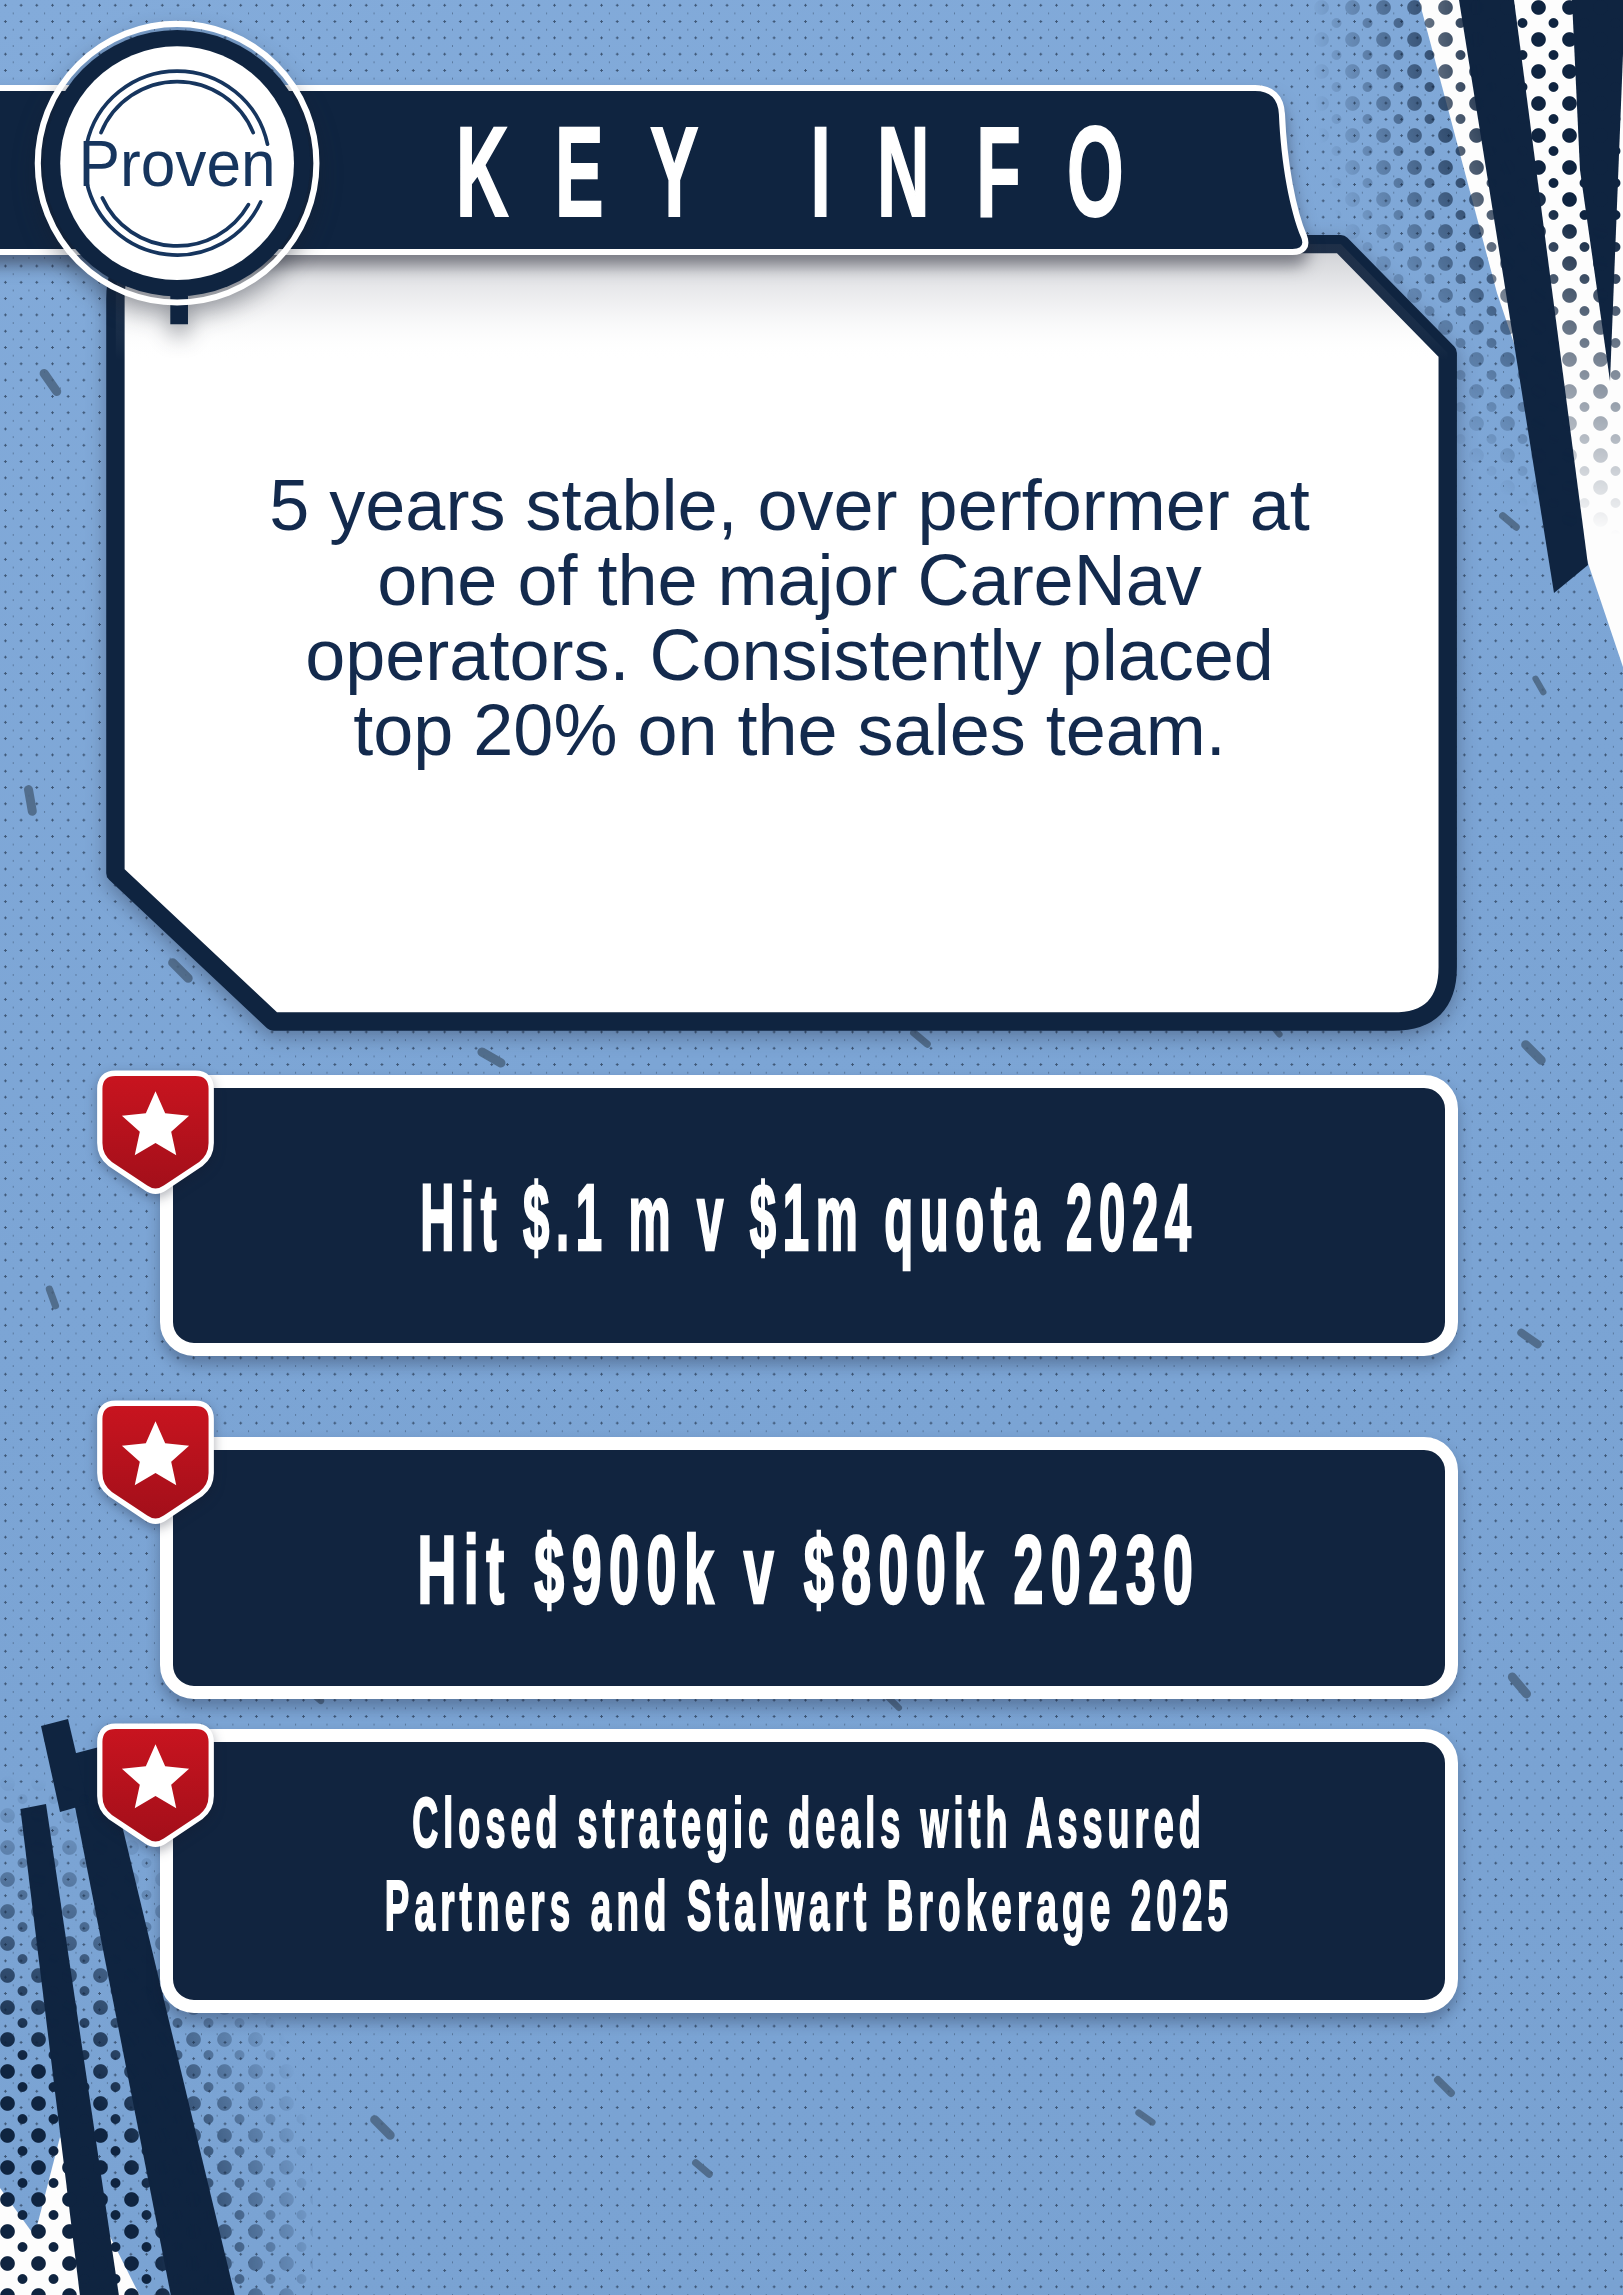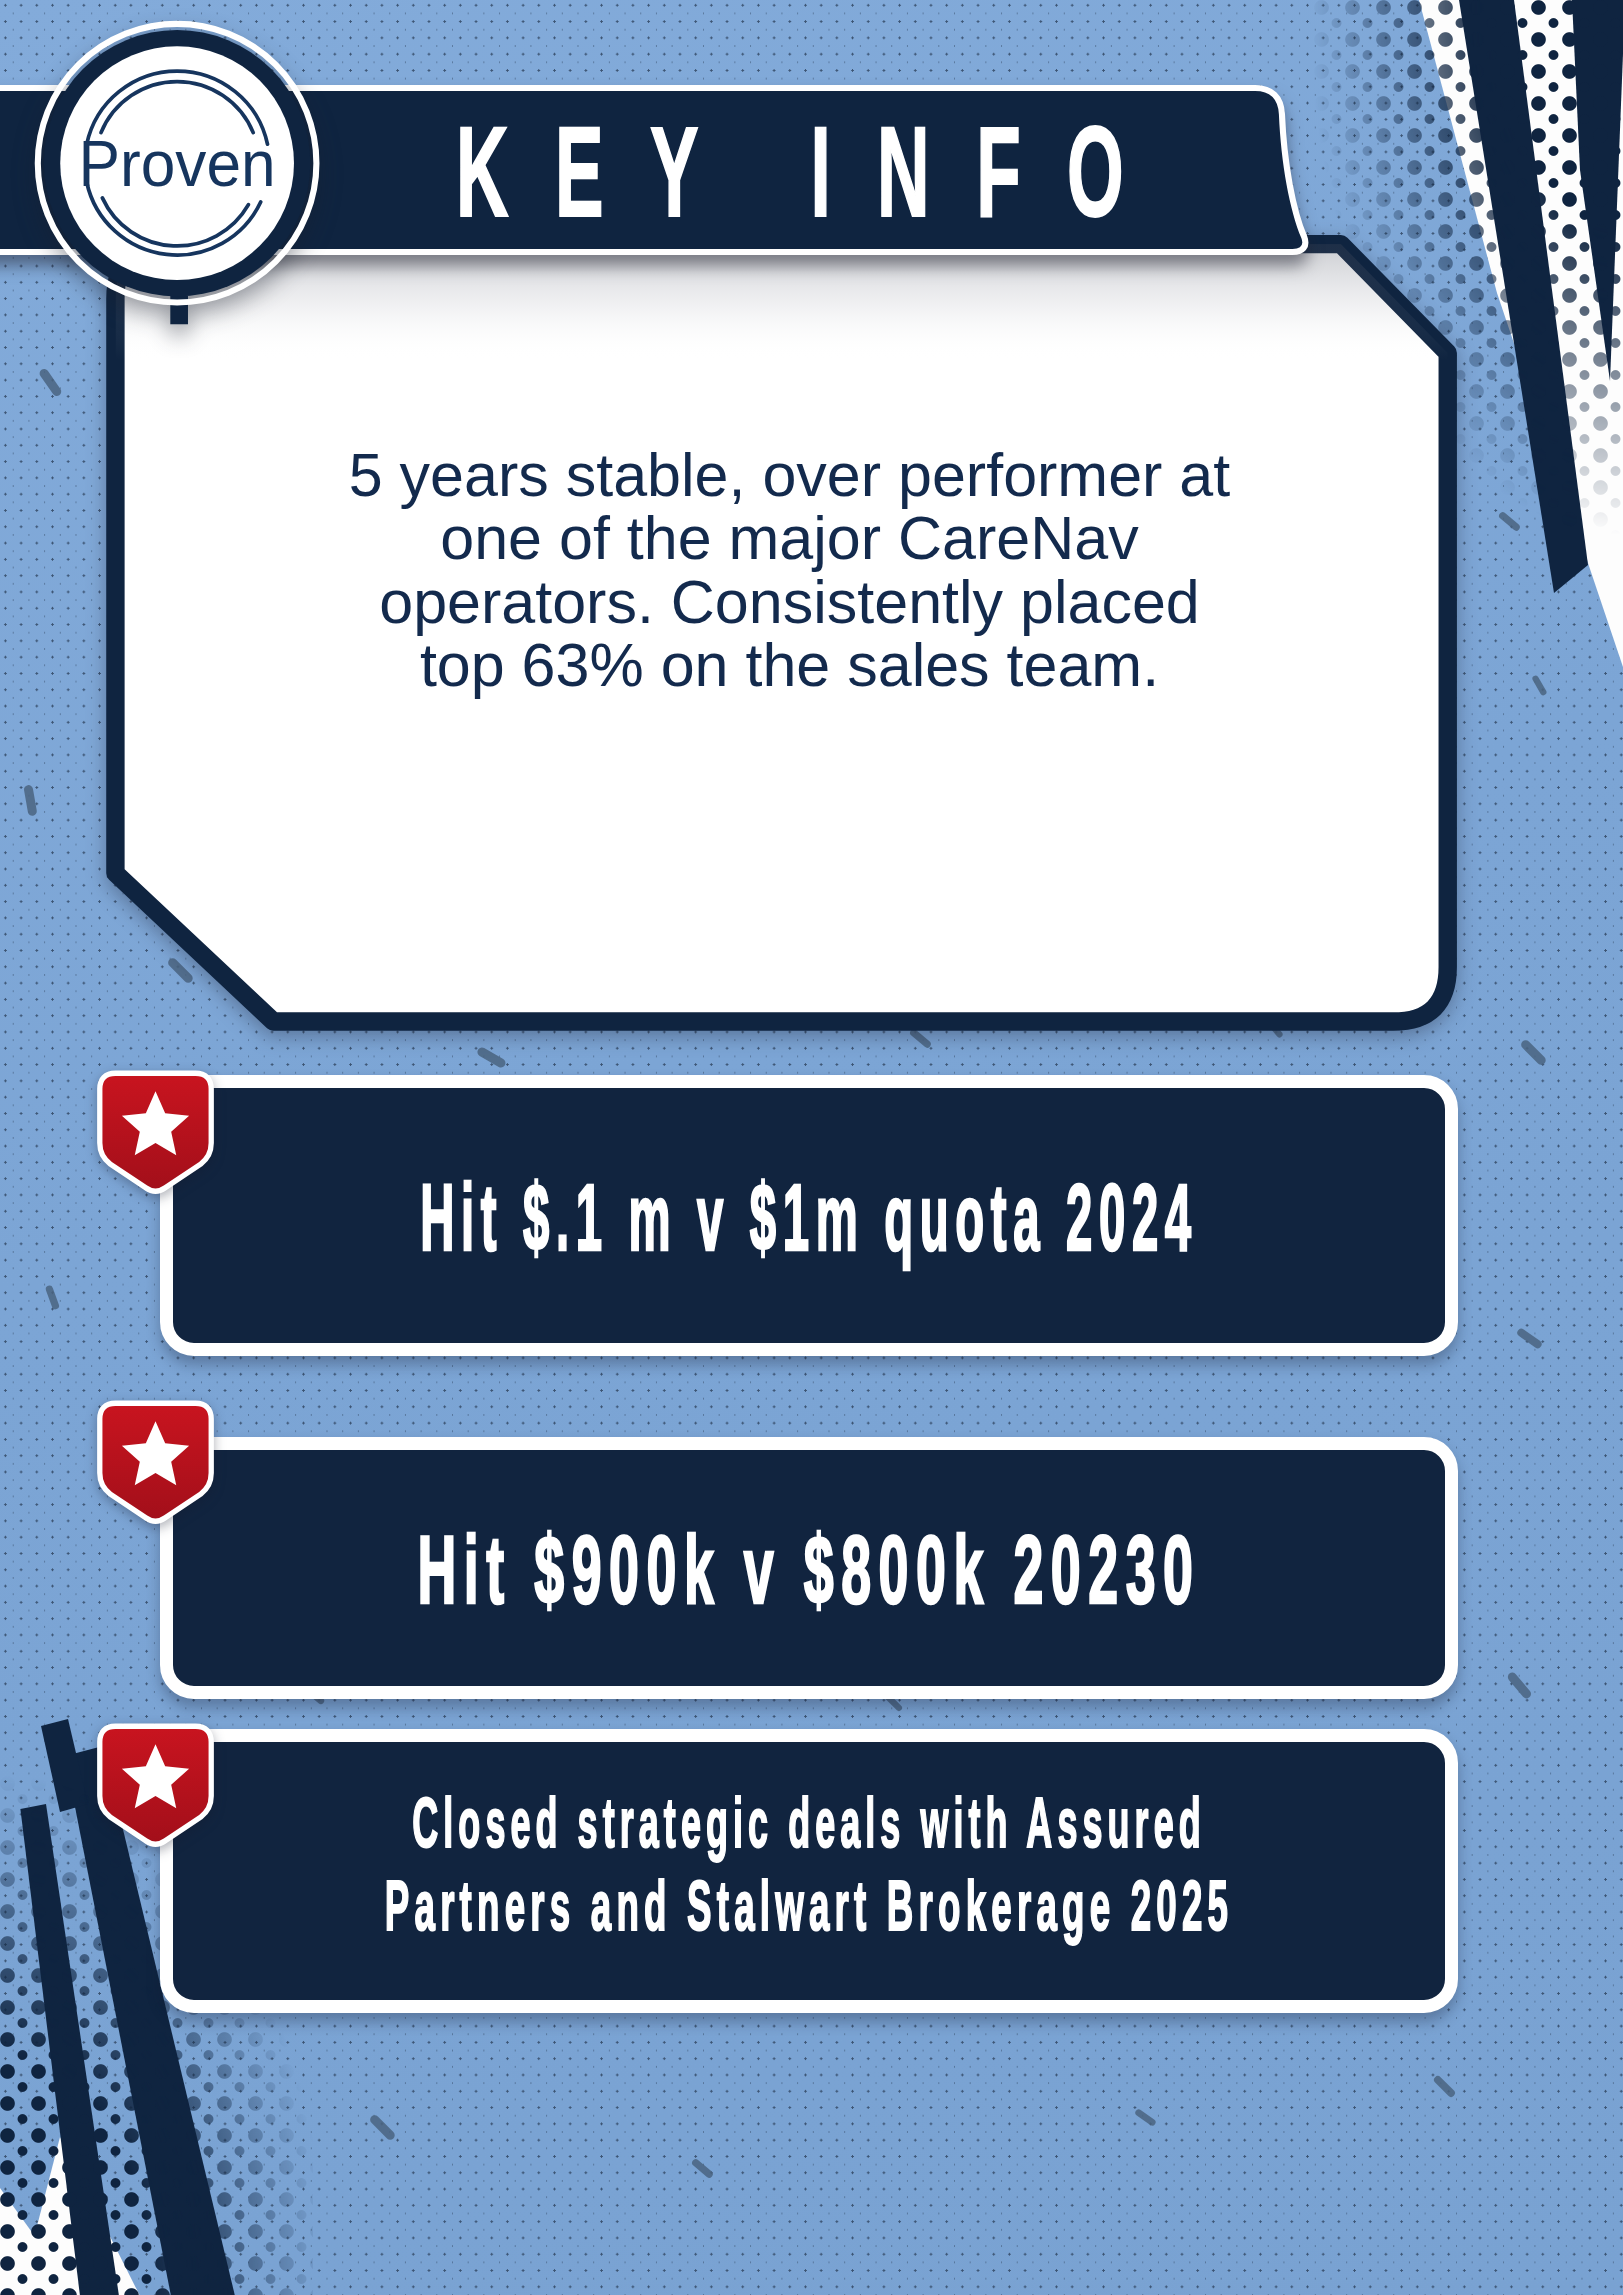--- a/index.html
+++ b/index.html
@@ -47,22 +47,22 @@
     clip-path:polygon(41px 174px,68px 167px,88px 252px,60px 260px);}
   .corner-bl .bd{position:absolute;inset:0;
     -webkit-mask-image:radial-gradient(150% 100% at 0% 100%, #000 32%, transparent 70%);
     mask-image:radial-gradient(150% 100% at 0% 100%, #000 32%, transparent 70%);}
   
   .dash{position:absolute;width:31px;height:8.8px;border-radius:5.4px;background:#4a6480;opacity:.85;z-index:2;}
   
   .card-svg{position:absolute;left:95px;top:225px;z-index:3;
     filter:drop-shadow(0 6.8px 9.5px rgba(25,30,45,.35));}
   .card-text{
-    position:absolute;left:218px;top:444px;width:1143px;z-index:3;
-    color:#132a4d;font-size:61px;line-height:1.04;text-align:center;letter-spacing:0;
+    position:absolute;left:218px;top:468px;width:1143px;z-index:3;
+    color:#132a4d;font-size:72px;line-height:1.04;text-align:center;letter-spacing:0;
   }
   
   .bar{
     position:absolute;left:160px;width:1298px;background:#11243f;
     border:13.6px solid #ffffff;border-radius:34px;z-index:4;
     box-shadow:0 8.2px 13.6px rgba(20,25,45,.3);
   }
   .bar svg{position:absolute;inset:0;width:100%;height:100%;overflow:visible;}
   .badge{position:absolute;left:95px;width:121px;height:125px;z-index:5;
     filter:drop-shadow(0 4.8px 6.1px rgba(20,25,45,.35));}
@@ -126,21 +126,21 @@
       </clipPath>
     </defs>
     <path d="M 120 28 H 1830 L 1987 188 V 1090 Q 1987 1170 1907 1170 H 262 L 30 952 V 108 Q 30 28 110 28 Z" fill="#ffffff" stroke="#0f2440" stroke-width="27" stroke-linejoin="round"></path>
     <rect x="30" y="28" width="1958" height="170" fill="url(#cardShade)" clip-path="url(#cardClip)"></rect>
   </svg>
 
   <div class="card-text">
     <div>5 years stable, over performer at</div>
     <div>one of the major CareNav</div>
     <div>operators. Consistently placed</div>
-    <div>top 63% on the sales team.</div>
+    <div>top 20% on the sales team.</div>
   </div>
 
   <div class="bar" style="top:1075px;height:281px;">
     <svg viewBox="0 0 1868 382" width="1271" height="260">
       <text x="50%" y="50%" dy="0.36em" text-anchor="middle" font-family="Liberation Sans, sans-serif" font-weight="bold" font-size="142" letter-spacing="20" textLength="1165" lengthAdjust="spacingAndGlyphs" fill="#ffffff" stroke="#ffffff" stroke-width="4" paint-order="stroke">Hit $.1 m v $1m quota 2024</text>
     </svg>
   </div>
 
   <div class="bar" style="top:1405px;height:262px;margin-top:32px;">
     <svg viewBox="0 0 1868 345" width="1271" height="235">

